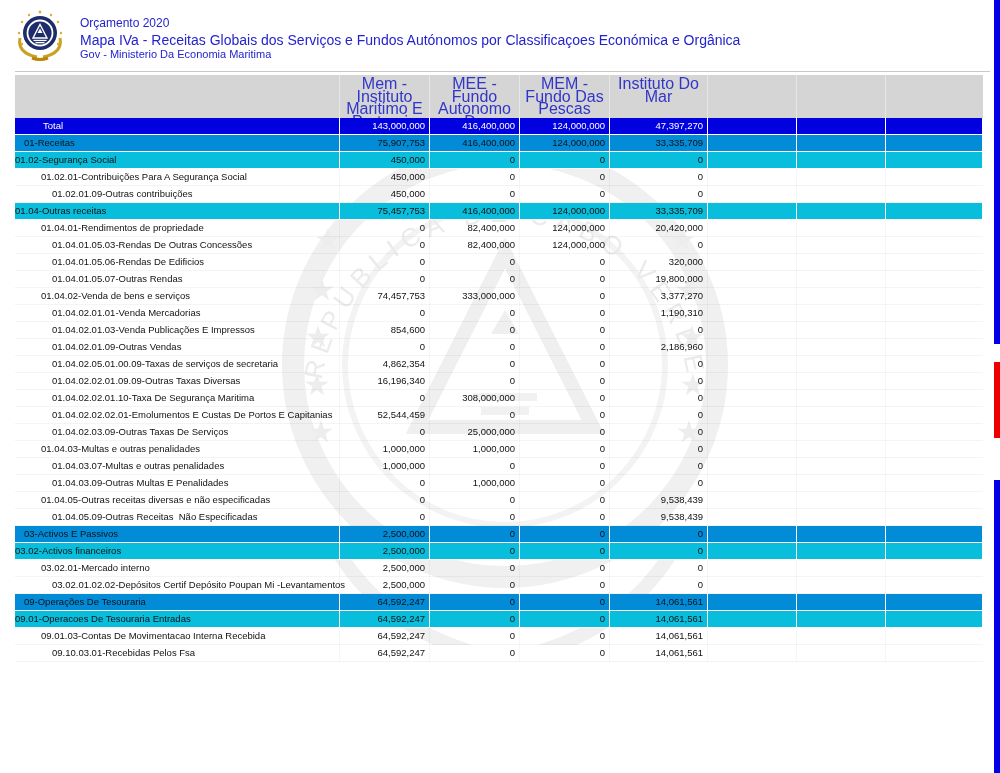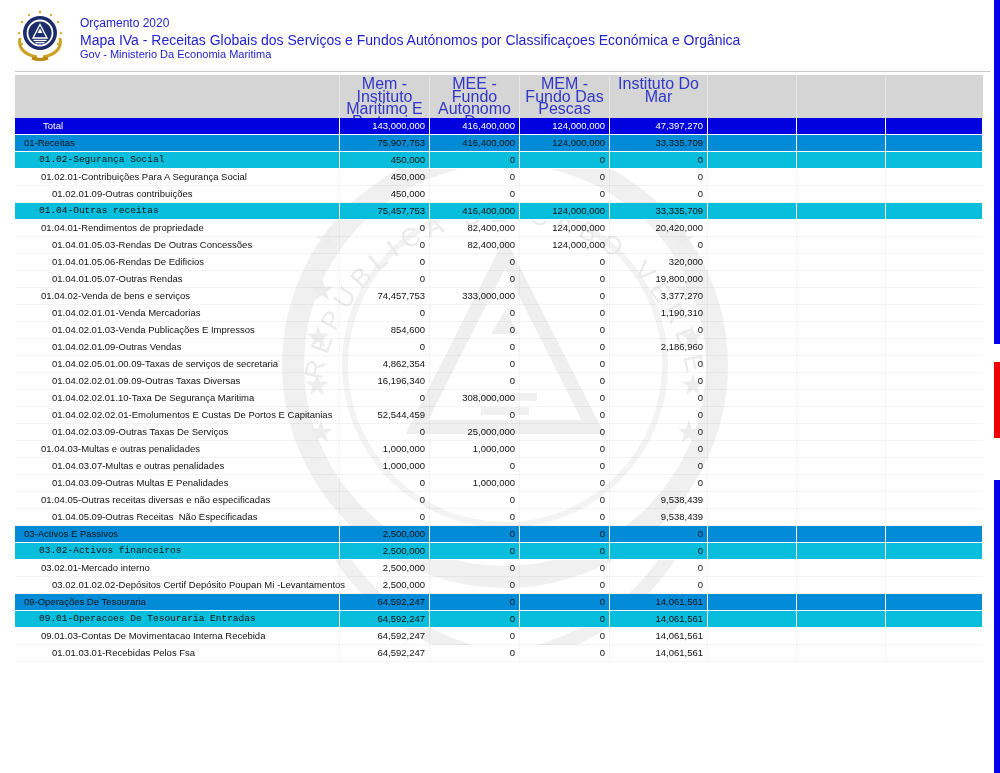--- a/index.html
+++ b/index.html
@@ -42,21 +42,21 @@
   .row--plain{border-bottom:1px solid rgba(0,0,0,0.045);background:transparent;}
   .row--plain .cell{border-right:1px solid rgba(0,0,0,0.035);}
   .row--plain .cell:last-child{border-right:none;}
 
   .row--total .cell{background:#0101DF;color:#fff;border-right:1px solid #fff;border-bottom:1px solid #fff;}
   .row--total .label{text-align:left;padding-left:28px;}
   .row--s1 .cell{background:#028CD8;border-right:1px solid #fff;border-bottom:1px solid #fff;}
   .row--s2 .cell{background:#09BEDC;border-right:1px solid #fff;border-bottom:1px solid #fff;}
 
   .lv1 .label{padding-left:9px;}
-  .lv2 .label{padding-left:24px;font-family:Liberation Mono, monospace;}
+  .lv2 .label{padding-left:0;}
   .lv3 .label{padding-left:26px;}
   .lv4 .label{padding-left:37px;}
 
   
   .footer-item{position:absolute;top:779px;font-size:9px;color:#222;}
   #footer-left{left:25px;}
   #footer-center{left:0;width:1000px;text-align:center;}
   #footer-right{right:58px;}
   #footer-right .t{margin-left:12px;}
 </style>
@@ -438,21 +438,21 @@
       <div class="cell label">09.01.03-Contas De Movimentacao Interna Recebida</div>
       <div class="cell num">64,592,247</div>
       <div class="cell num">0</div>
       <div class="cell num">0</div>
       <div class="cell num">14,061,561</div>
       <div class="cell num"></div>
       <div class="cell num"></div>
       <div class="cell num"></div>
     </div>
         <div class="grid-row row row--plain lv4">
-      <div class="cell label">01.01.03.01-Recebidas Pelos Fsa</div>
+      <div class="cell label">09.10.03.01-Recebidas Pelos Fsa</div>
       <div class="cell num">64,592,247</div>
       <div class="cell num">0</div>
       <div class="cell num">0</div>
       <div class="cell num">14,061,561</div>
       <div class="cell num"></div>
       <div class="cell num"></div>
       <div class="cell num"></div>
     </div>
       </div>
   </div>

